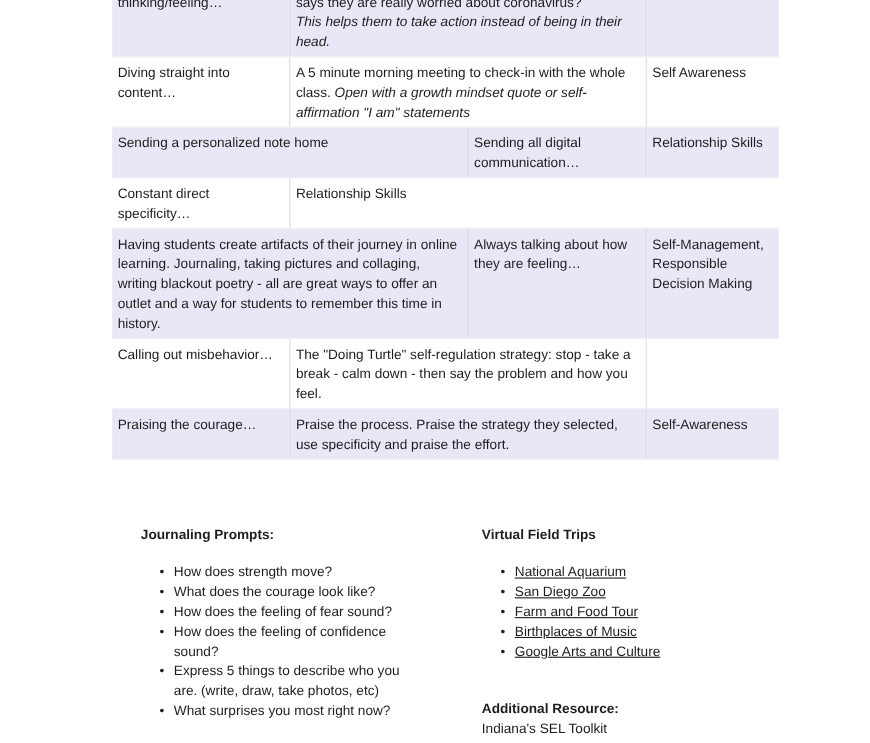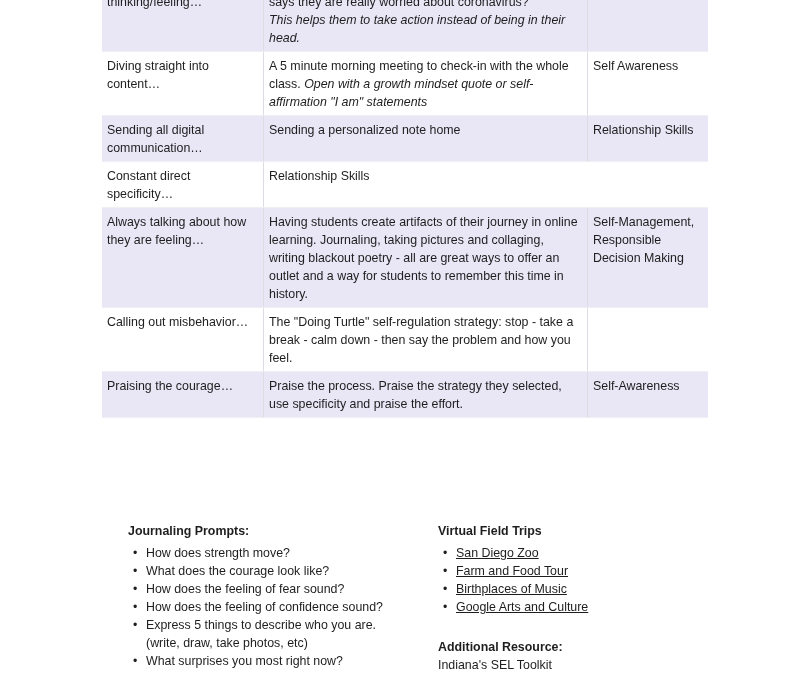--- a/index.html
+++ b/index.html
@@ -13,25 +13,25 @@
       border-collapse: collapse;
     }
     .row { display: flex; border-bottom: 1px solid #f0f0f4; }
     .row.shaded { background: #e9e6f6; }
     .cell { padding: 5px 5px 4px 5px; line-height: 18px; box-sizing: border-box; }
     .c1 { width: 162px; border-right: 1px solid #dcdce2; }
     .c2 { width: 324px; border-right: 1px solid #dcdce2; }
     .c3 { width: 120px; }
     .b { font-weight: normal; margin-top: 42px; }
     .i { font-style: italic; }
-    .lower { position: absolute; top: 522px; }
+    .lower { position: absolute; top: 477px; }
     .left-col { left: 128px; width: 270px; }
     .right-col { left: 438px; width: 280px; }
     .h { font-weight: bold; line-height: 18px; }
-    ul { margin: 4px; padding: 0; list-style: none; }
+    ul { margin: 16px; padding: 0; list-style: none; }
     li { position: relative; padding-left: 14px; line-height: 18px; }
     li::before { content: "\2022"; position: absolute; left: 1px; top: 0; }
     a { color: #1e1e1e; text-decoration: underline; }
     .spacer { height: 18px; }
   </style>
 </head>
 <body>
 
 <div class="table">
 
@@ -47,38 +47,38 @@
   <div class="row">
     <div class="cell c1">Diving straight into content…</div>
     <div class="cell c2">
       <span class="b">A 5 minute morning meeting to check-in with the whole class</span><span>.</span>
       <span class="i">Open with a growth mindset quote or self-affirmation "I am" statements</span>
     </div>
     <div class="cell c3">Self Awareness</div>
   </div>
 
   <div class="row shaded">
-    <div class="cell c1">Sending all digital communication…</div>
     <div class="cell c2">
       <span class="b">Sending a personalized note home</span>
     </div>
+    <div class="cell c1">Sending all digital communication…</div>
     <div class="cell c3">Relationship Skills</div>
   </div>
 
   <div class="row">
     <div class="cell c1">Constant direct specificity…</div>
     <div class="cell c3">Relationship Skills</div>
   </div>
 
   <div class="row shaded">
-    <div class="cell c1">Always talking about how they are feeling…</div>
     <div class="cell c2">
       <span class="b">Having students create artifacts of their journey in online learning.</span>
       <span>Journaling, taking pictures and collaging, writing blackout poetry - all are great ways to offer an outlet and a way for students to remember this time in history.</span>
     </div>
+    <div class="cell c1">Always talking about how they are feeling…</div>
     <div class="cell c3">Self-Management, Responsible Decision Making</div>
   </div>
 
   <div class="row">
     <div class="cell c1">Calling out misbehavior…</div>
     <div class="cell c2">
       <span class="b">The "Doing Turtle" self-regulation strategy:</span>
       <span>stop - take a break - calm down - then say the problem and how you feel.</span>
     </div>
   </div>
@@ -101,20 +101,21 @@
     <li>How does the feeling of fear sound?</li>
     <li>How does the feeling of confidence sound?</li>
     <li>Express 5 things to describe who you are. (write, draw, take photos, etc)</li>
     <li>What surprises you most right now?</li>
   </ul>
 </div>
 
 <div class="lower right-col">
   <div class="h">Virtual Field Trips</div>
   <ul>
+    <li><a href="#">National Aquarium</a></li>
     <li><a href="#">San Diego Zoo</a></li>
     <li><a href="#">Farm and Food Tour</a></li>
     <li><a href="#">Birthplaces of Music</a></li>
     <li><a href="#">Google Arts and Culture</a></li>
   </ul>
   <div class="spacer"></div>
   <div class="h">Additional Resource:</div>
   <div style="line-height:18px;">Indiana's SEL Toolkit</div>
 </div>
 

